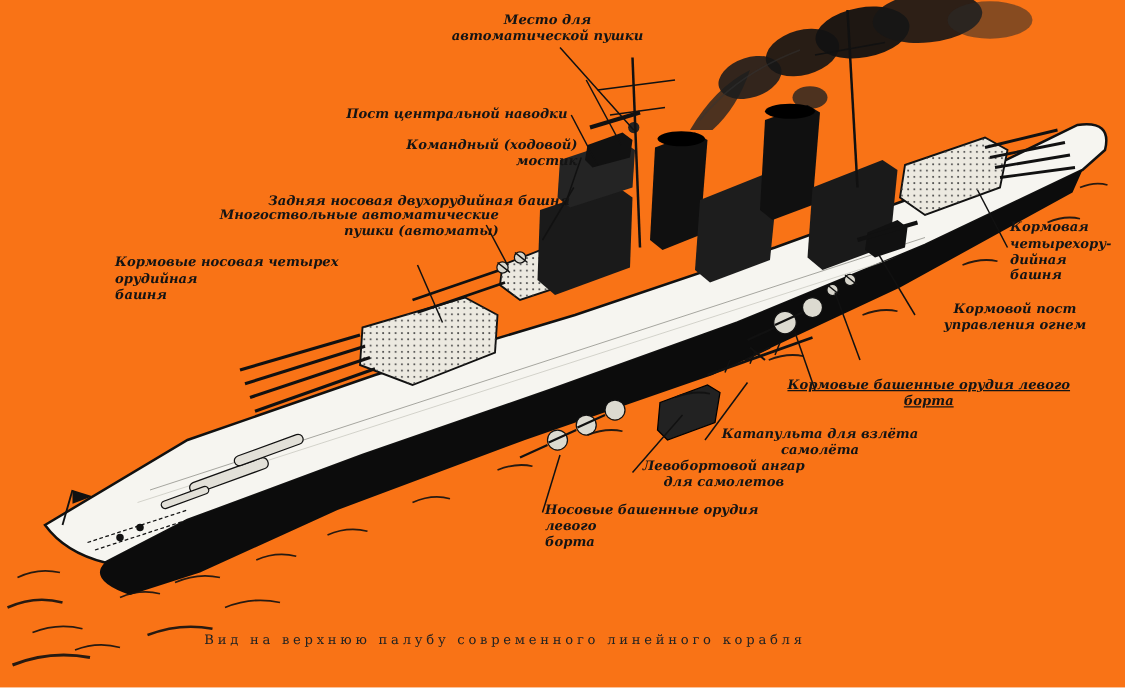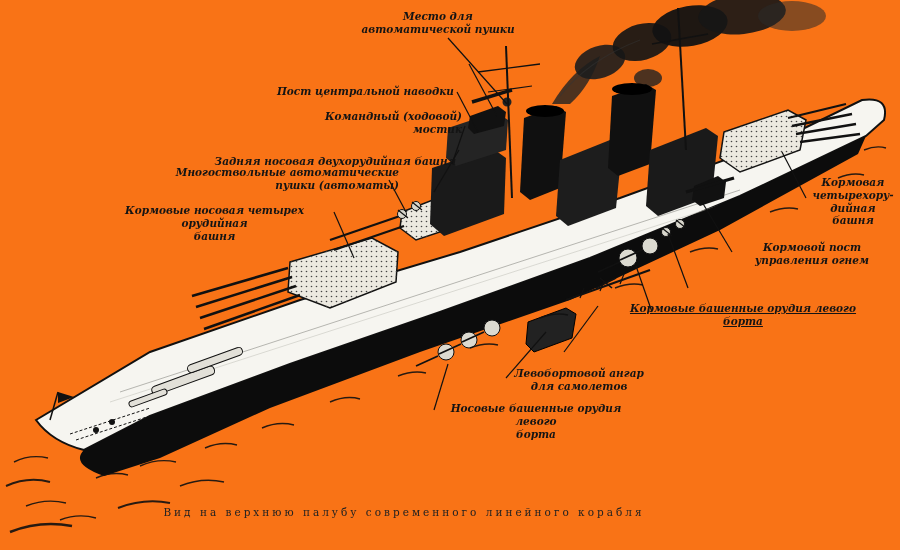--- a/index.html
+++ b/index.html
@@ -1,21 +1,21 @@
 <!DOCTYPE html>
 <html><head>
 <meta charset="utf-8">
 <style>
   html,body{margin:0;padding:0;background:#fff;}
   .stage{position:relative;width:900px;height:550px;background:#f97316;overflow:hidden;
          font-family:"DejaVu Serif", serif;}
   .stage svg{position:absolute;left:0;top:0;}
   .lbl{position:absolute;color:#141414;font-style:italic;font-weight:700;
        font-size:10.5px;line-height:1.22;white-space:pre-line;}
-  .t-c{text-align:center}.t-r{text-align:right}.t-l{text-align:center}
+  .t-c{text-align:center}.t-r{text-align:right}.t-l{text-align:left}
   .l0{left:338px;top:10px;width:200px;}
   .l1{left:280px;top:57px;width:186px;}
   .l2{left:258px;top:85px;width:196px;}
   .l3{left:296px;top:110px;width:166px;}
   .l4{left:180px;top:143px;width:276px;margin-top:12px;}
   .l5{left:158px;top:166px;width:228px;margin-left:13px;}
   .l6{left:92px;top:204px;width:245px;}
   .l7{left:808px;top:176px;width:90px;}
   .l8{left:728px;top:241px;width:168px;}
   .l9{left:690px;top:276px;width:126px;}
@@ -210,19 +210,21 @@
 пушки (автоматы)</div>
   <div class="lbl l6 t-l">Кормовые носовая четырех орудийная
 башня</div>
   <div class="lbl l7 t-l">Кормовая
 четырехору-
 дийная башня</div>
   <div class="lbl l8 t-c">Кормовой пост
 управления огнем</div>
   <div class="lbl l10 t-c">Кормовые башенные орудия левого
 борта</div>
+  <div class="lbl l11 t-c">Катапульта для взлёта
+самолёта</div>
   <div class="lbl l12 t-c">Левобортовой ангар
 для самолетов</div>
   <div class="lbl l13 t-l">Носовые башенные орудия левого
 борта</div>
 
   <div class="caption">Вид на верхнюю палубу современного линейного корабля</div>
 </div>
 
 </body></html>

